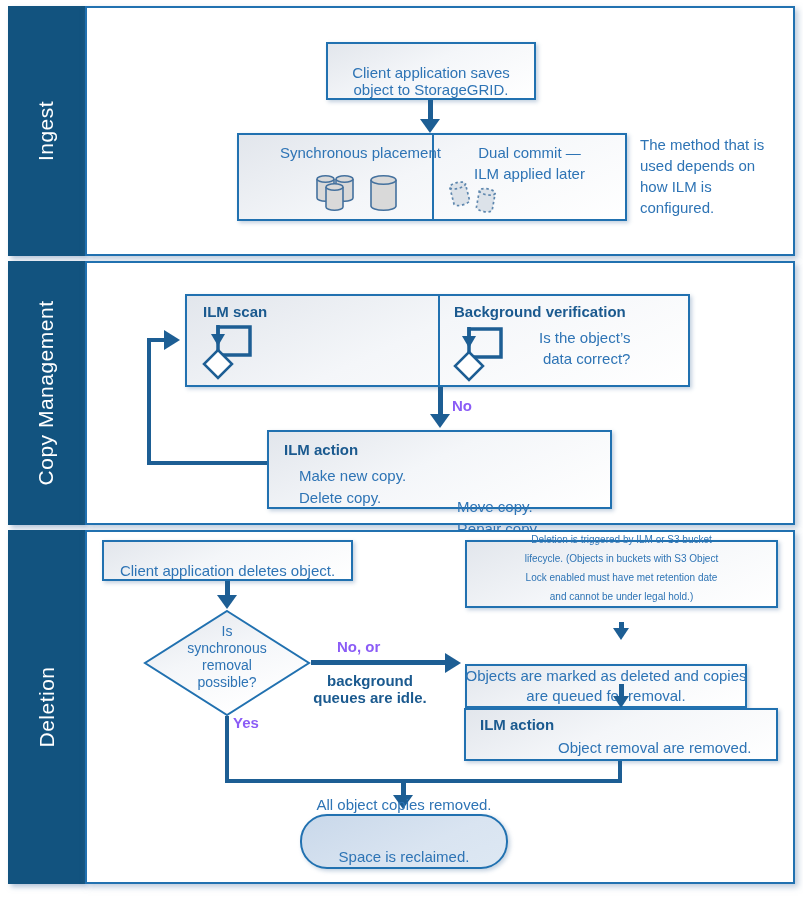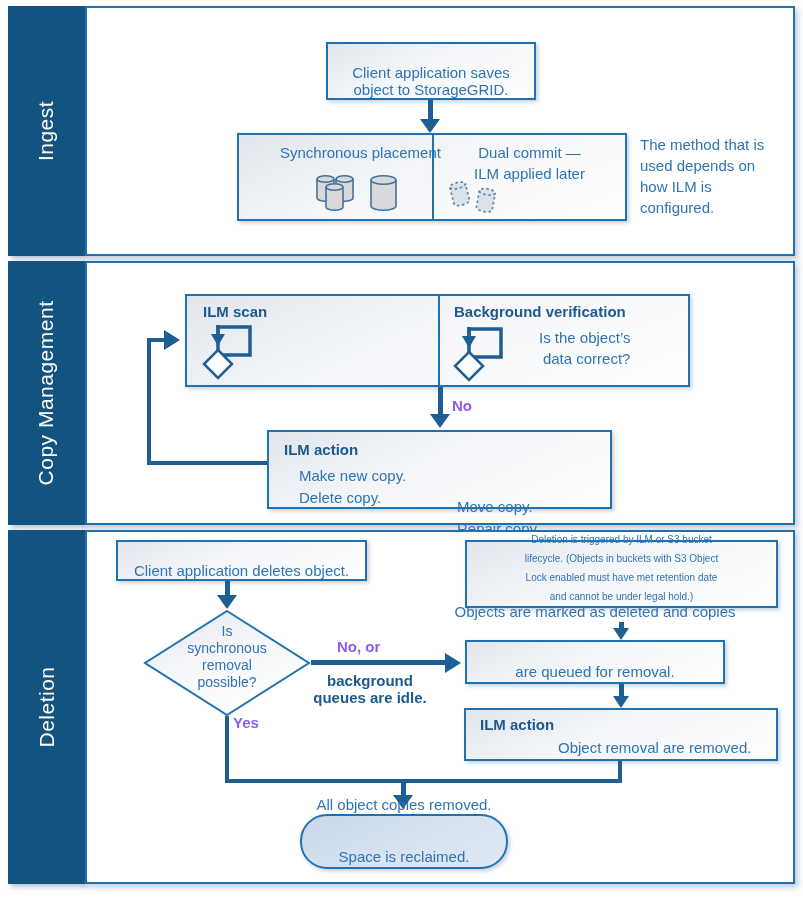--- a/index.html
+++ b/index.html
@@ -158,21 +158,21 @@
   <div class="hline" style="left:147px;top:338px;width:18px;height:4px;"></div>
   <div class="ah-right" style="left:164px;top:330px;"></div>
 
   <div class="band" style="top:530px;height:354px;">
     <div class="band-label">
       <span>Deletion</span>
     </div>
   </div>
   <div class="panel" style="top:530px;height:354px;"></div>
 
-  <div class="box center-col" style="left:116px;top:540px;width:251px;height:41px;">
+  <div class="box center-col" style="left:102px;top:540px;width:251px;height:41px;">
     <div class="nowrap">Client application deletes object.</div>
   </div>
 
   <div class="vline" style="left:225px;top:581px;width:5px;height:14px;"></div>
   <div class="ah-down" style="left:217px;top:595px;"></div>
 
   <svg class="abs" style="left:143px;top:610px;" width="168" height="106" viewBox="0 0 168 106">
     <defs>
       <linearGradient id="dg" x1="0" y1="0" x2="0.55" y2="1">
         <stop offset="0" stop-color="#E2E6EC"></stop>
@@ -202,21 +202,21 @@
   <div class="box center-col" style="left:465px;top:540px;width:313px;height:68px;font-size:10px;line-height:19px;">
     <div class="nowrap">Deletion is triggered by ILM or S3 bucket</div>
     <div class="nowrap">lifecycle. (Objects in buckets with S3 Object</div>
     <div class="nowrap">Lock enabled must have met retention date</div>
     <div class="nowrap">and cannot be under legal hold.)</div>
   </div>
 
   <div class="vline" style="left:619px;top:622px;width:5px;height:8px;"></div>
   <div class="ah-down-sm" style="left:613px;top:628px;"></div>
 
-  <div class="box center-col" style="left:465px;top:640px;width:260px;height:44px;line-height:20px;gap:40px;">
+  <div class="box center-col" style="left:465px;top:664px;width:282px;height:44px;line-height:20px;">
     <div class="nowrap">Objects are marked as deleted and copies</div>
     <div class="nowrap">are queued for removal.</div>
   </div>
 
   <div class="vline" style="left:619px;top:684px;width:5px;height:12px;"></div>
   <div class="ah-down-sm" style="left:613px;top:696px;"></div>
 
   <div class="box" style="left:464px;top:708px;width:314px;height:53px;">
     <div class="title" style="left:14px;top:6px;">ILM action</div>
     <div class="txt" style="left:92px;top:27px;">Object removal are removed.</div>

